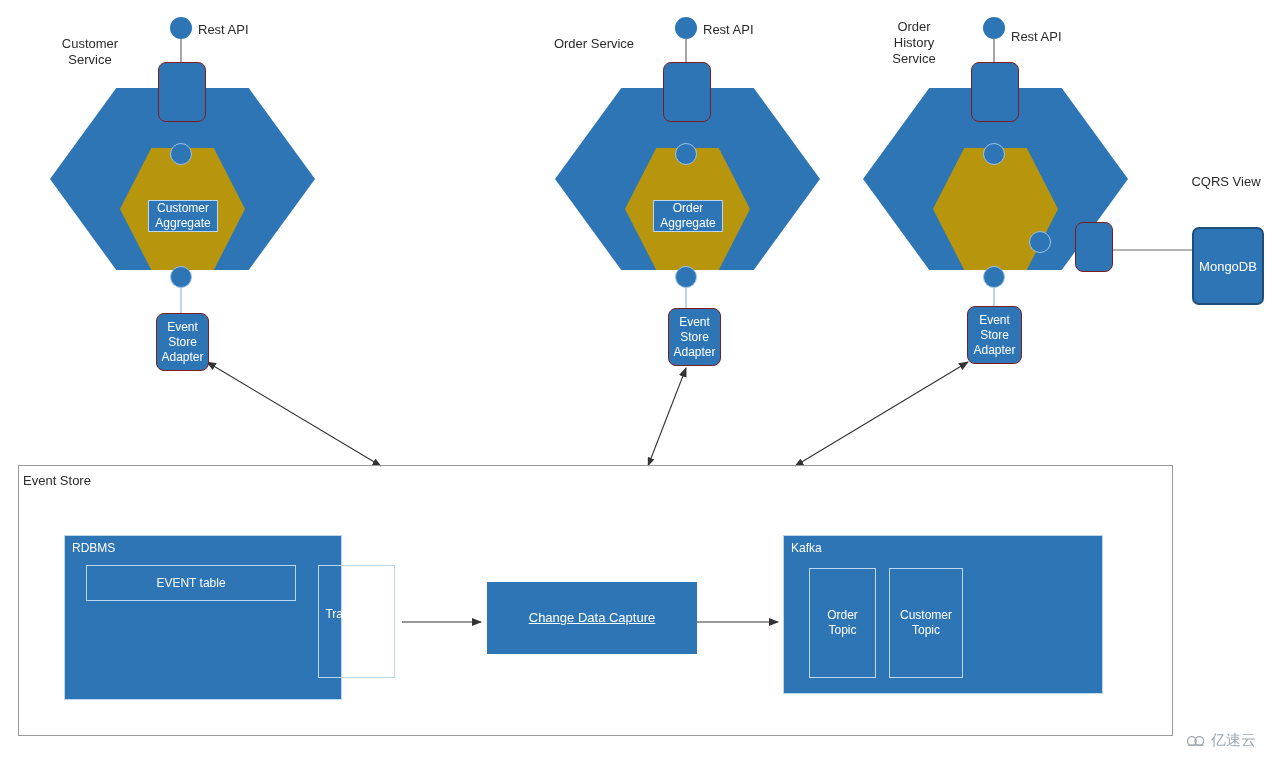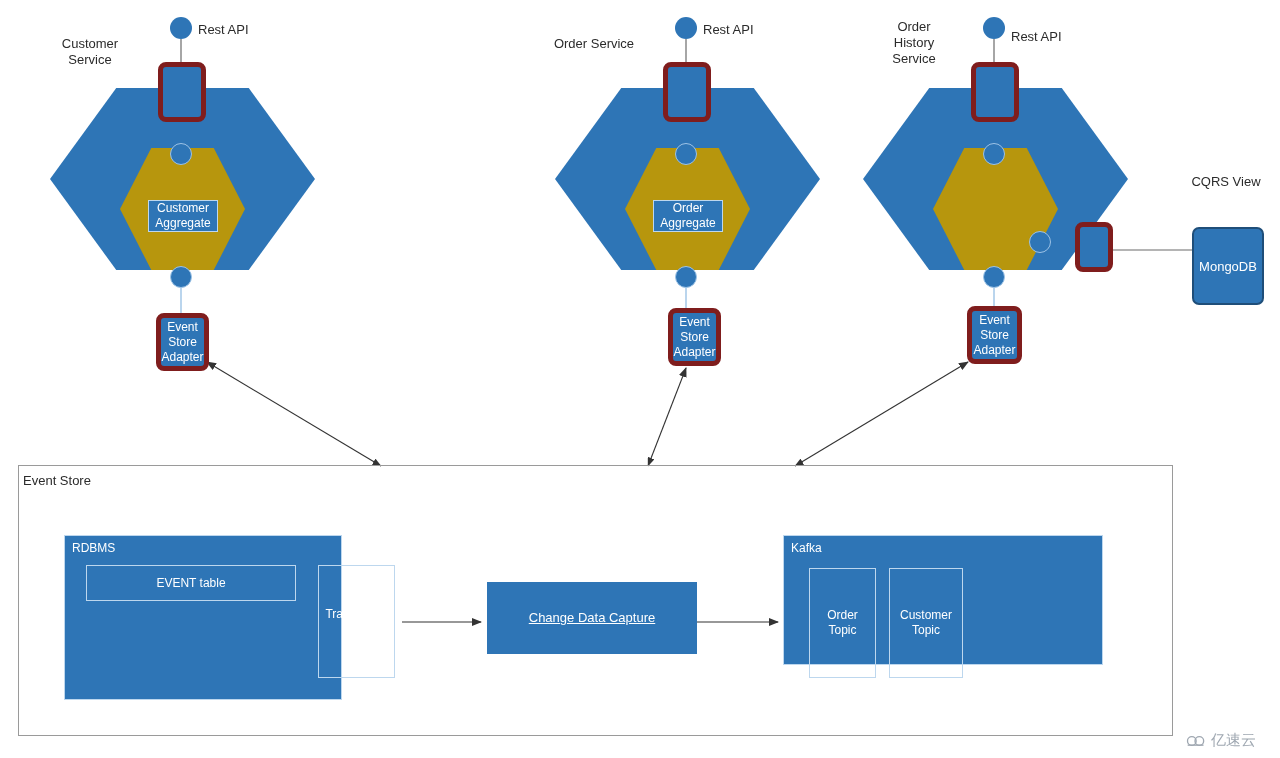--- a/index.html
+++ b/index.html
@@ -22,21 +22,21 @@
     position:absolute;background:#2E75B6;
     clip-path:polygon(25% 0%,75% 0%,100% 50%,75% 100%,25% 100%,0% 50%);
   }
   .hex-inner{
     position:absolute;background:#B7960D;
     clip-path:polygon(25% 0%,75% 0%,100% 50%,75% 100%,25% 100%,0% 50%);
   }
 
   
   .rbox{
-    position:absolute;background:#2E75B6;border:5px solid #7f1d1d;
+    position:absolute;background:#2E75B6;border:1px solid #7f1d1d;
     border-radius:8px;color:#ffffff;font-size:12px;line-height:15px;
     display:flex;align-items:center;justify-content:center;text-align:center;
     white-space:pre-line;box-sizing:border-box;
   }
   .port{
     position:absolute;background:#2E75B6;border:1px solid #9DC3E6;
     border-radius:50%;box-sizing:border-box;
   }
   .api-dot{
     position:absolute;background:#2E75B6;border-radius:50%;
@@ -194,21 +194,21 @@
 
 <div class="fbox outlined" style="left:64px;top:535px;width:278px;height:165px;">
   <span class="hdr">RDBMS</span>
 </div>
 <div class="sub" style="left:86px;top:565px;width:210px;height:36px;">EVENT table</div>
 <div class="sub" style="left:318px;top:565px;width:77px;height:113px;">Transaction
 Log</div>
 
 <div class="fbox centered" style="left:487px;top:582px;width:210px;height:72px;text-decoration:underline;">Change Data Capture</div>
 
-<div class="fbox outlined" style="left:783px;top:535px;width:320px;height:130px;">
+<div class="fbox outlined" style="left:783px;top:535px;width:320px;height:159px;">
   <span class="hdr">Kafka</span>
 </div>
 <div class="sub" style="left:809px;top:568px;width:67px;height:110px;">Order
 Topic</div>
 <div class="sub" style="left:889px;top:568px;width:74px;height:110px;">Customer
 Topic</div>
 
 <div class="watermark" style="left:1186px;top:731px;">
   <svg width="20" height="14" viewBox="0 0 24 16">
     <circle cx="7" cy="8" r="5.2" fill="none" stroke="#9aa3ad" stroke-width="1.6"></circle>

